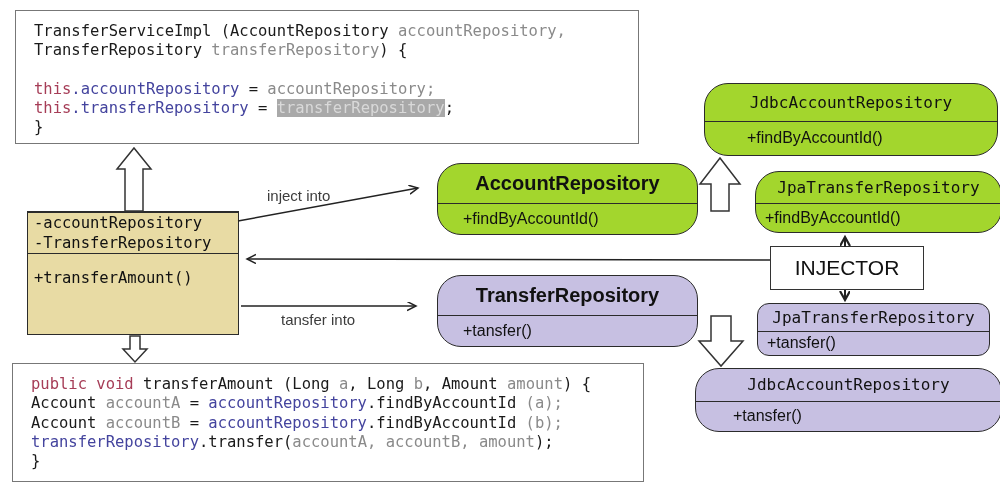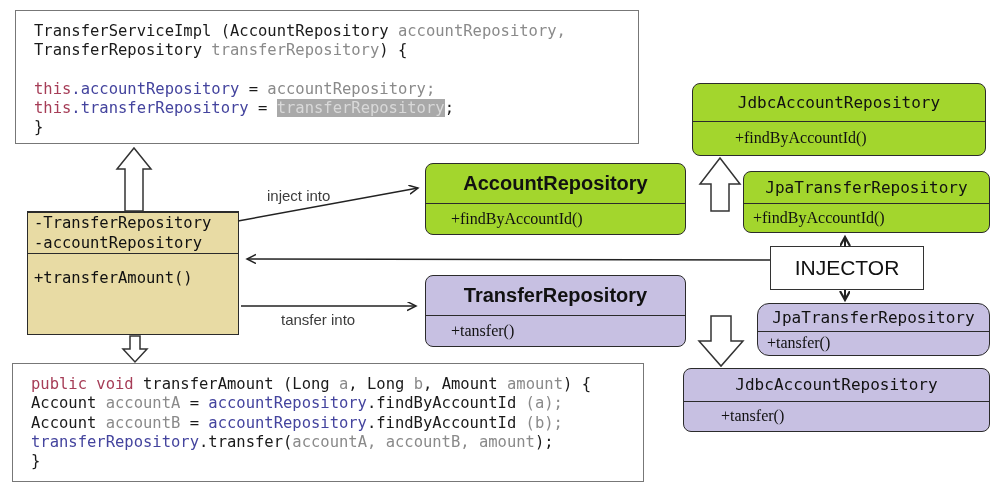--- a/index.html
+++ b/index.html
@@ -18,30 +18,30 @@
     font-family:"DejaVu Sans Mono","Liberation Mono",monospace;font-size:15.5px;line-height:19.3px;
     color:var(--code-default);padding:11px 0 0 18px;z-index:2;white-space:pre;}
   .code-line{white-space:pre;}
   .tok-k{color:var(--keyword);}
   .tok-m{color:var(--member);}
   .tok-p{color:var(--param);}
   .tok-d{color:var(--code-default);}
   .tok-hl{background:var(--highlight-bg);color:var(--highlight-text);}
 
   .uml{position:absolute;border:1.5px solid var(--box-border);z-index:2;overflow:hidden;}
-  .uml.rounded{border-radius:8px;}
+  .uml.rounded{border-radius:24px;margin-left:12px;}
   .uml.rounded-sm{border-radius:12px;}
   .bg-green{background:var(--green);}
   .bg-purple{background:var(--purple);}
   .bg-tan{background:var(--tan);}
   .uml-title-sans{font-family:"Liberation Sans",sans-serif;font-weight:bold;font-size:20px;
     text-align:center;color:#111;}
   .uml-title-mono{font-family:"DejaVu Sans Mono","Liberation Mono",monospace;font-size:16px;
     text-align:center;color:#111;}
-  .uml-member{font-family:Liberation Serif, serif;font-size:16px;color:#111;
+  .uml-member{font-family:Liberation Sans, sans-serif;font-size:16px;color:#111;
     border-top:1.5px solid var(--box-border);}
 
   .ts-title{height:27px;line-height:27px;}
   .ts-fields{height:41px;border-top:1.5px solid var(--box-border);
     font-family:"DejaVu Sans Mono","Liberation Mono",monospace;font-size:15.5px;line-height:19.5px;
     padding:1px 0 0 6px;color:#111;}
   .ts-methods{height:54px;border-top:1.5px solid var(--box-border);
     font-family:"DejaVu Sans Mono","Liberation Mono",monospace;font-size:15.5px;
     padding:15px 4px 0 6px;color:#111;}
 
@@ -75,22 +75,22 @@
     <polygon points="720,158 740,184 729,184 729,211 711,211 711,184 700,184" fill="#ffffff" stroke="#333" stroke-width="1.5"></polygon>
     <polygon points="711,316 731,316 731,341 743,341 721,366 699,341 711,341" fill="#ffffff" stroke="#333" stroke-width="1.5"></polygon>
   </svg>
 
   <div class="code-box" style="left:15px;top:10px;width:624px;height:134px;"><div class="code-line"><span class="tok-d">TransferServiceImpl (AccountRepository </span><span class="tok-p">accountRepository,</span></div><div class="code-line"><span class="tok-d">TransferRepository </span><span class="tok-p">transferRepository</span><span class="tok-d">) {</span></div><div class="code-line">&nbsp;</div><div class="code-line"><span class="tok-k">this</span><span class="tok-m">.accountRepository</span><span class="tok-d"> = </span><span class="tok-p">accountRepository;</span></div><div class="code-line"><span class="tok-k">this</span><span class="tok-m">.transferRepository</span><span class="tok-d"> = </span><span class="tok-p tok-hl">transferRepository</span><span class="tok-d">;</span></div><div class="code-line"><span class="tok-d">}</span></div></div>
 
   <div class="code-box" style="left:12px;top:363px;width:632px;height:119px;"><div class="code-line"><span class="tok-k">public void</span><span class="tok-d"> transferAmount (Long </span><span class="tok-p">a</span><span class="tok-d">, Long </span><span class="tok-p">b</span><span class="tok-d">, Amount </span><span class="tok-p">amount</span><span class="tok-d">) {</span></div><div class="code-line"><span class="tok-d">Account </span><span class="tok-p">accountA</span><span class="tok-d"> = </span><span class="tok-m">accountRepository</span><span class="tok-d">.findByAccountId</span><span class="tok-p"> (a);</span></div><div class="code-line"><span class="tok-d">Account </span><span class="tok-p">accountB</span><span class="tok-d"> = </span><span class="tok-m">accountRepository</span><span class="tok-d">.findByAccountId</span><span class="tok-p"> (b);</span></div><div class="code-line"><span class="tok-m">transferRepository</span><span class="tok-d">.transfer(</span><span class="tok-p">accountA, accountB, amount</span><span class="tok-d">);</span></div><div class="code-line"><span class="tok-d">}</span></div></div>
 
   <div class="uml bg-tan" style="left:27px;top:211px;width:212px;height:124px;">
     <div class="ts-fields">
+      <div>-accountRepository</div>
       <div>-TransferRepository</div>
-      <div>-accountRepository</div>
     </div>
     <div class="ts-methods">
       <div>+transferAmount()</div>
     </div>
   </div>
 
   <div class="uml rounded bg-green" style="left:425px;top:163px;width:261px;height:72px;">
     <div class="uml-title-sans" style="height:38.5px;line-height:38.5px;">AccountRepository</div>
     <div class="uml-member" style="height:30.5px;line-height:29px;padding-left:25px;">+findByAccountId()</div>
   </div>

